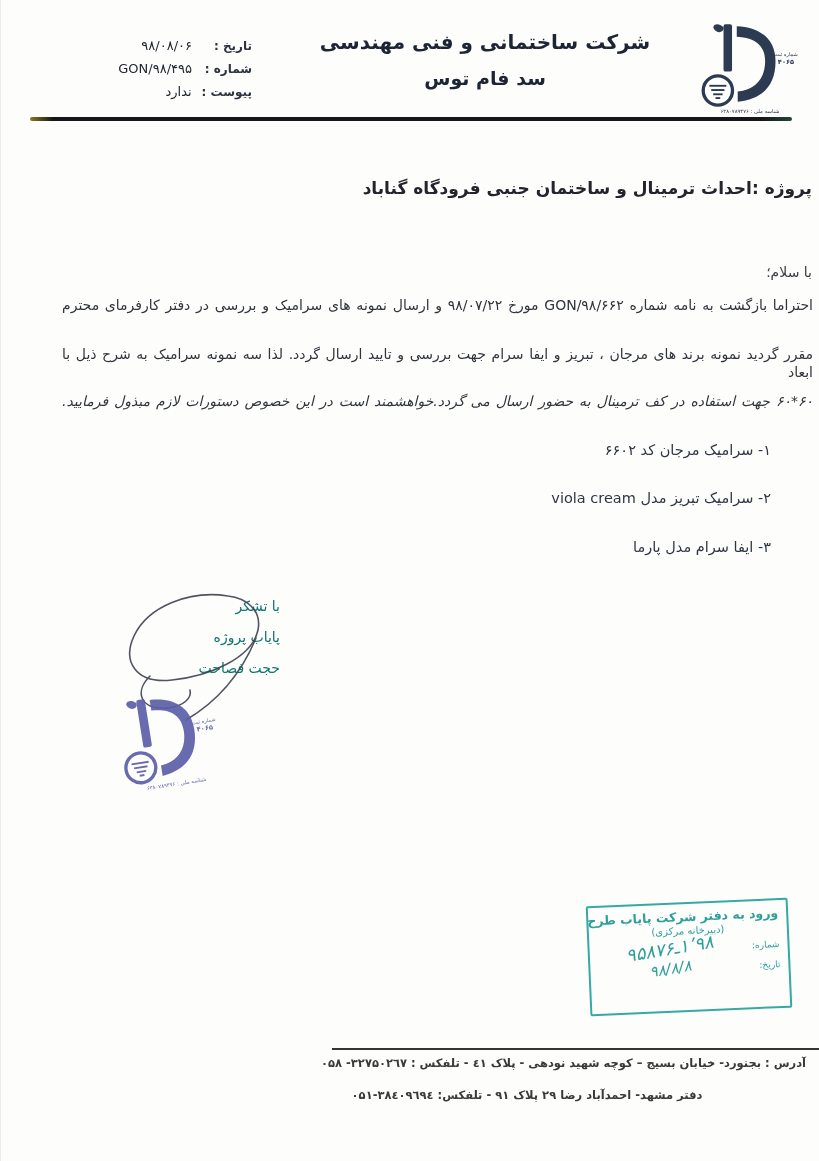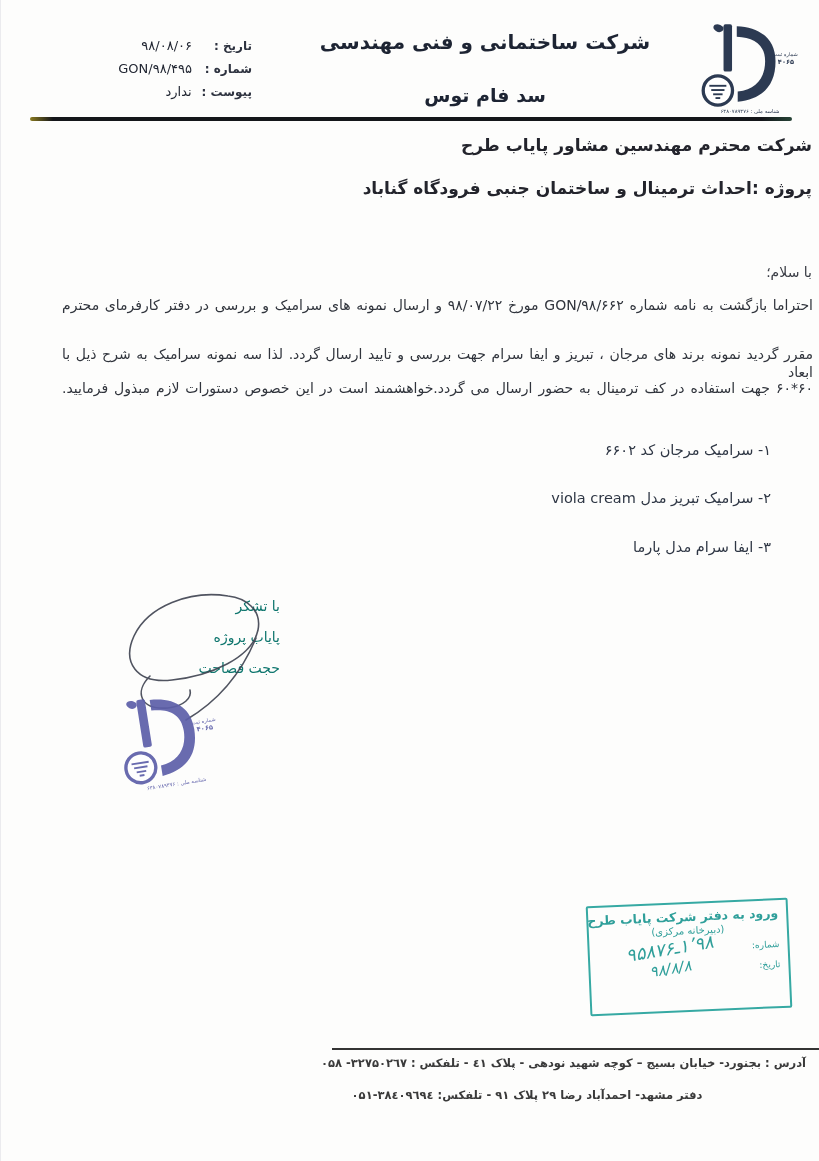--- a/index.html
+++ b/index.html
@@ -10,40 +10,40 @@
   .scan-edge{position:absolute;left:0;top:0;width:1px;height:100%;background:#ebebee;}
 
   
   .meta{position:absolute;top:38px;left:56px;width:196px;direction:rtl;}
   .meta-row{display:flex;align-items:baseline;margin-bottom:8px;}
   .meta-label{font-size:12px;font-weight:bold;color:#2e3340;min-width:50px;margin-left:10px;white-space:nowrap;}
   .meta-value{font-size:13px;color:#222733;white-space:nowrap;}
 
   .company{position:absolute;top:30px;left:300px;width:370px;text-align:center;color:#1d2433;}
   .company-line1{font-size:20px;font-weight:bold;}
-  .company-line2{font-size:19px;font-weight:bold;margin-top:30px;}
+  .company-line2{font-size:19px;font-weight:bold;margin-top:13px;}
 
   .logo-header{position:absolute;top:13px;left:698px;width:104px;color:#2c3a52;}
   .logo-stamp{position:absolute;top:684px;left:116px;width:106px;color:#5d5fa9;opacity:.92;transform:rotate(-9deg);}
   .logo-svg{width:100%;height:auto;display:block;}
 
   .rule{position:absolute;top:117px;left:30px;width:762px;height:4px;border-radius:2px;
         background:linear-gradient(90deg,#8a7a20 0,#14161a 3%,#14161a 96%,#274437 100%);}
 
   
   .h-line{position:absolute;right:7px;font-size:17px;font-weight:bold;color:#23242c;white-space:nowrap;}
   .recipient{top:135px;}
   .project{top:178px;}
   .subject{top:221px;}
   .salutation{position:absolute;top:264px;right:7px;font-size:14px;color:#3a3d45;margin-left:29px;}
   .para{position:absolute;right:6px;left:62px;font-size:14px;color:#30343c;
         text-align:justify;text-align-last:justify;line-height:1.25;}
   .para1{top:297px;}
   .para2{top:346px;}
-  .para3{top:380px;}
+  .para3{top:393px;font-style:italic;}
   .item{position:absolute;right:48px;font-size:14.5px;color:#2e3644;white-space:nowrap;}
   .item1{top:442px;}
   .item2{top:490px;}
   .item3{top:539px;}
 
   
   .sig{position:absolute;top:598px;left:140px;width:140px;text-align:right;color:#0f766e;}
   .sig div{font-size:14px;margin-bottom:15px;white-space:nowrap;}
   .sig-loop{position:absolute;left:110px;top:588px;width:192px;height:152px;pointer-events:none;}
 
@@ -112,21 +112,20 @@
         <line x1="18.5" y1="90" x2="23.5" y2="90"></line>
       </g>
       <text x="93" y="46" font-size="5.4" text-anchor="middle" fill="currentColor">شماره ثبت</text>
       <text x="93" y="54" font-size="7" font-weight="bold" text-anchor="middle" fill="currentColor">۴۰۶۵</text>
       <text x="55" y="106" font-size="5.6" text-anchor="middle" fill="currentColor">شناسه ملی : ۶۳۸۰۷۸۹۳۷۶</text>
     </svg>
   </div>
 
   <div class="rule"></div>
 
-  <div class="h-line recipient">شرکت محترم مهندسین مشاور پایاب طرح</div>
   <div class="h-line project">پروژه :احداث ترمینال و ساختمان جنبی فرودگاه گناباد</div>
   <div class="salutation">با سلام؛</div>
 
   <div class="para para1">احتراما بازگشت به نامه شماره ⁦GON/۹۸/۶۶۲⁩ مورخ ۹۸/۰۷/۲۲  و ارسال نمونه های سرامیک و بررسی در دفتر کارفرمای محترم</div>
   <div class="para para2">مقرر گردید نمونه برند های مرجان ، تبریز و ایفا سرام جهت بررسی و تایید ارسال گردد. لذا سه نمونه سرامیک به شرح ذیل با ابعاد</div>
   <div class="para para3">۶۰*۶۰ جهت استفاده در کف ترمینال به حضور ارسال می گردد.خواهشمند است در این خصوص دستورات لازم مبذول فرمایید.</div>
 
   <div class="item item1">۱- سرامیک مرجان کد ۶۶۰۲</div>
   <div class="item item2">۲- سرامیک تبریز مدل viola cream</div>
   <div class="item item3">۳- ایفا سرام مدل پارما</div>

